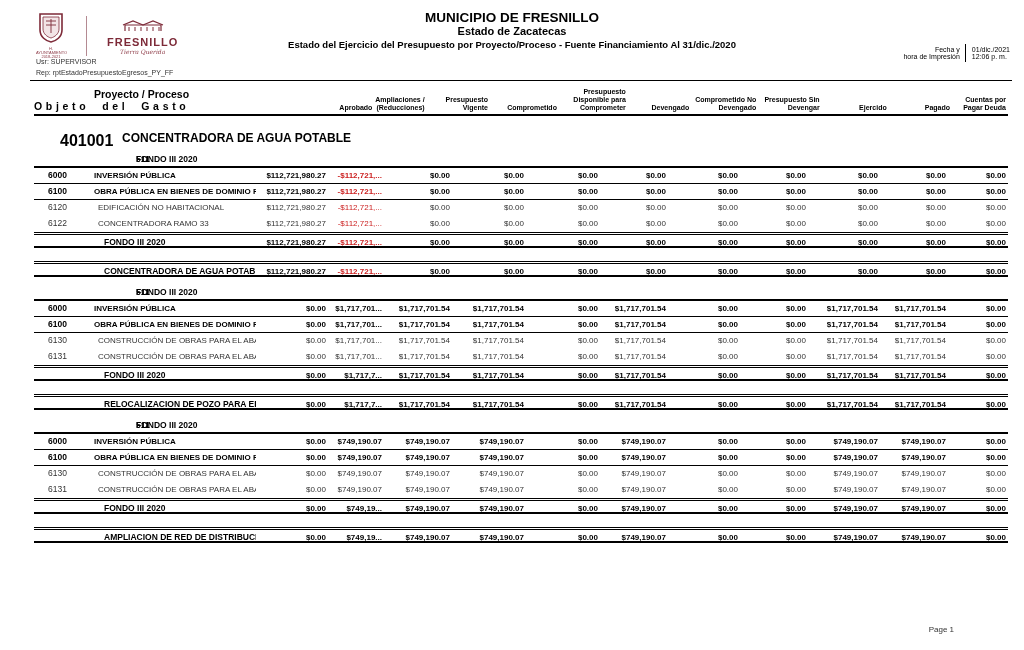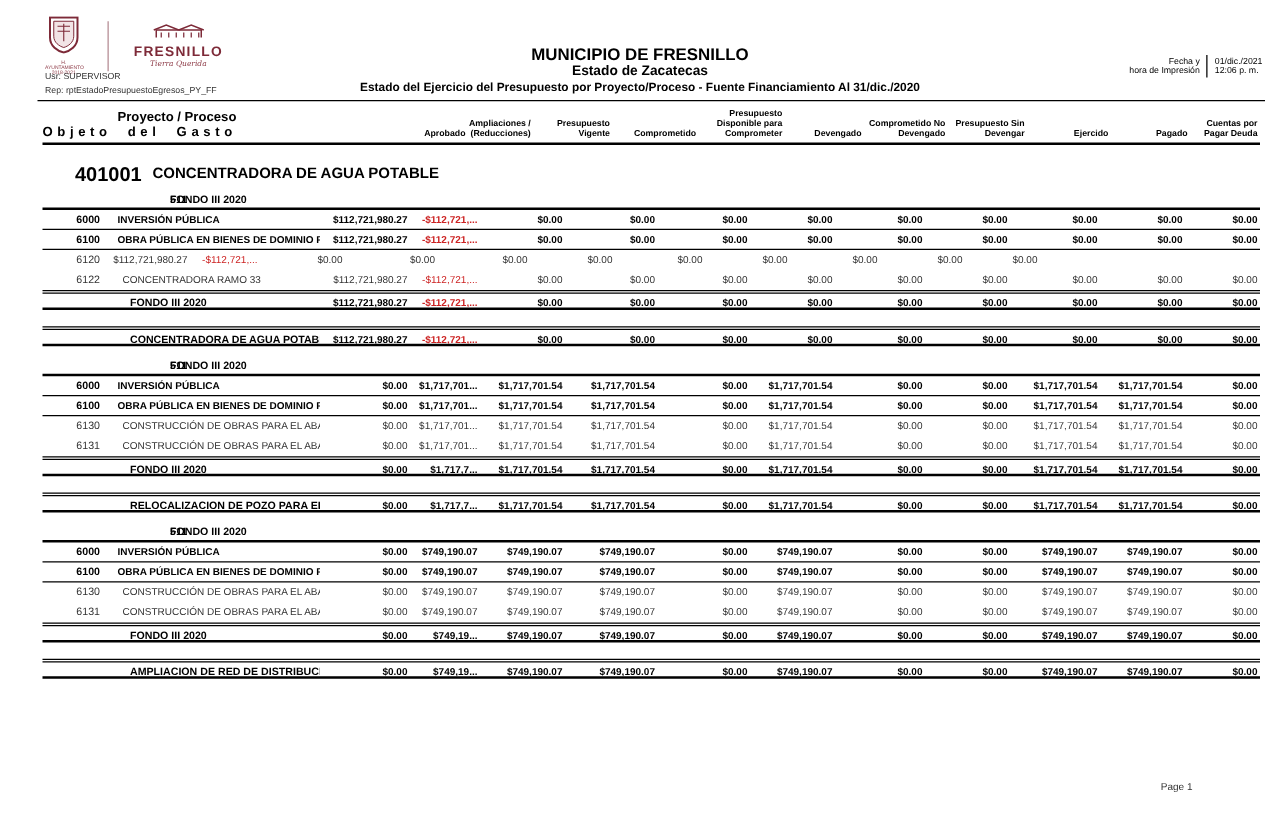--- a/index.html
+++ b/index.html
@@ -12,39 +12,39 @@
   .hdr { position:absolute; top:0; left:0; width:1024px; height:86px; }
   .logo { position:absolute; top:13px; left:36px; display:flex; align-items:center; gap:20px; }
   .crest-txt { width:30px; text-align:center; }
   .logo-divider { width:1px; height:40px; background:#b48a92; }
   .logo-right { color:#7d2a38; text-align:center; }
   .wordmark { font-size:11px; font-weight:bold; letter-spacing:1px; color:#7d2a38; }
   .tagline { font-size:6px; font-style:italic; color:#8d3a46; font-family:"DejaVu Serif", serif; }
   .crest-cap { font-size:4px; color:#8d3a46; line-height:4px; }
   .usr-line { position:absolute; top:58px; left:36px; font-size:7px; color:#333; }
   .rep-line { position:absolute; top:69px; left:36px; font-size:7px; color:#333; }
-  .titles { position:absolute; top:10px; left:212px; width:600px; text-align:center;margin-top:26px; }
+  .titles { position:absolute; top:10px; left:212px; width:600px; text-align:center; }
   .t1 { font-size:13.5px; font-weight:bold; }
   .t2 { font-size:11px; font-weight:bold; }
   .t3 { font-size:9.5px; font-weight:bold; margin-top:2px; }
   .t4 { font-size:8.5px; font-weight:bold; margin-top:2px; }
   .printbox { position:absolute; top:44px; right:14px; display:flex; align-items:stretch; font-size:7px; }
   .pb-labels { text-align:right; padding-right:5px; display:flex; flex-direction:column; justify-content:space-between; padding-top:2px; padding-bottom:2px; }
   .pb-divider { width:1px; background:#000; }
   .pb-values { padding-left:6px; display:flex; flex-direction:column; justify-content:space-between; padding-top:2px; padding-bottom:2px; }
   .hdr-rule { position:absolute; top:80px; left:30px; width:982px; border-top:1.5px solid #000; }
   
   .colhead { position:absolute; top:86px; left:34px; width:974px; display:flex; align-items:flex-end;
              border-bottom:2px solid #000; padding-bottom:2px; min-height:30px; }
   .ch { font-size:7px; font-weight:bold; line-height:8px; text-align:right; padding-right:2px; }
   .chd { width:294px; text-align:left; }
   .ph1 { font-size:10.5px; font-weight:bold; padding-left:60px; }
   .ph2 { font-size:10.5px; font-weight:bold; letter-spacing:.35em; word-spacing:.6em; }
   
-  .w-code{width:46px;text-align:right;} .w-desc{width:176px;}
+  .w-code{width:46px;} .w-desc{width:176px;}
   .w0{width:72px;} .w1{width:56px;} .w2{width:68px;} .w3{width:74px;} .w4{width:74px;}
   .w5{width:68px;} .w6{width:72px;} .w7{width:68px;} .w8{width:72px;} .w9{width:68px;} .w10{width:60px;}
   
   .sections { position:absolute; top:122px; left:34px; width:974px; }
   .proj { margin-top:10px; }
   .proj-head { display:flex; }
   .pcode { width:88px; padding-left:26px; font-size:16px; font-weight:bold; }
   .ptitle { width:780px; font-size:12px; font-weight:bold; line-height:13px; }
   .pt2 { height:8px; overflow:hidden; }
   .fund-line { display:flex; font-size:8.5px; font-weight:bold; margin:1px 0 2px 0; }
@@ -173,20 +173,21 @@
           <span class="c num w4">$0.00</span>
           <span class="c num w5">$0.00</span>
           <span class="c num w6">$0.00</span>
           <span class="c num w7">$0.00</span>
           <span class="c num w8">$0.00</span>
           <span class="c num w9">$0.00</span>
           <span class="c num w10">$0.00</span>
         </div>
         <div class="trow row-6120">
           <span class="c code w-code">6120</span>
+          <span class="c desc w-desc">EDIFICACIÓN NO HABITACIONAL</span>
           <span class="c num w0">$112,721,980.27</span>
           <span class="c num w1 red">-$112,721,...</span>
           <span class="c num w2">$0.00</span>
           <span class="c num w3">$0.00</span>
           <span class="c num w4">$0.00</span>
           <span class="c num w5">$0.00</span>
           <span class="c num w6">$0.00</span>
           <span class="c num w7">$0.00</span>
           <span class="c num w8">$0.00</span>
           <span class="c num w9">$0.00</span>

